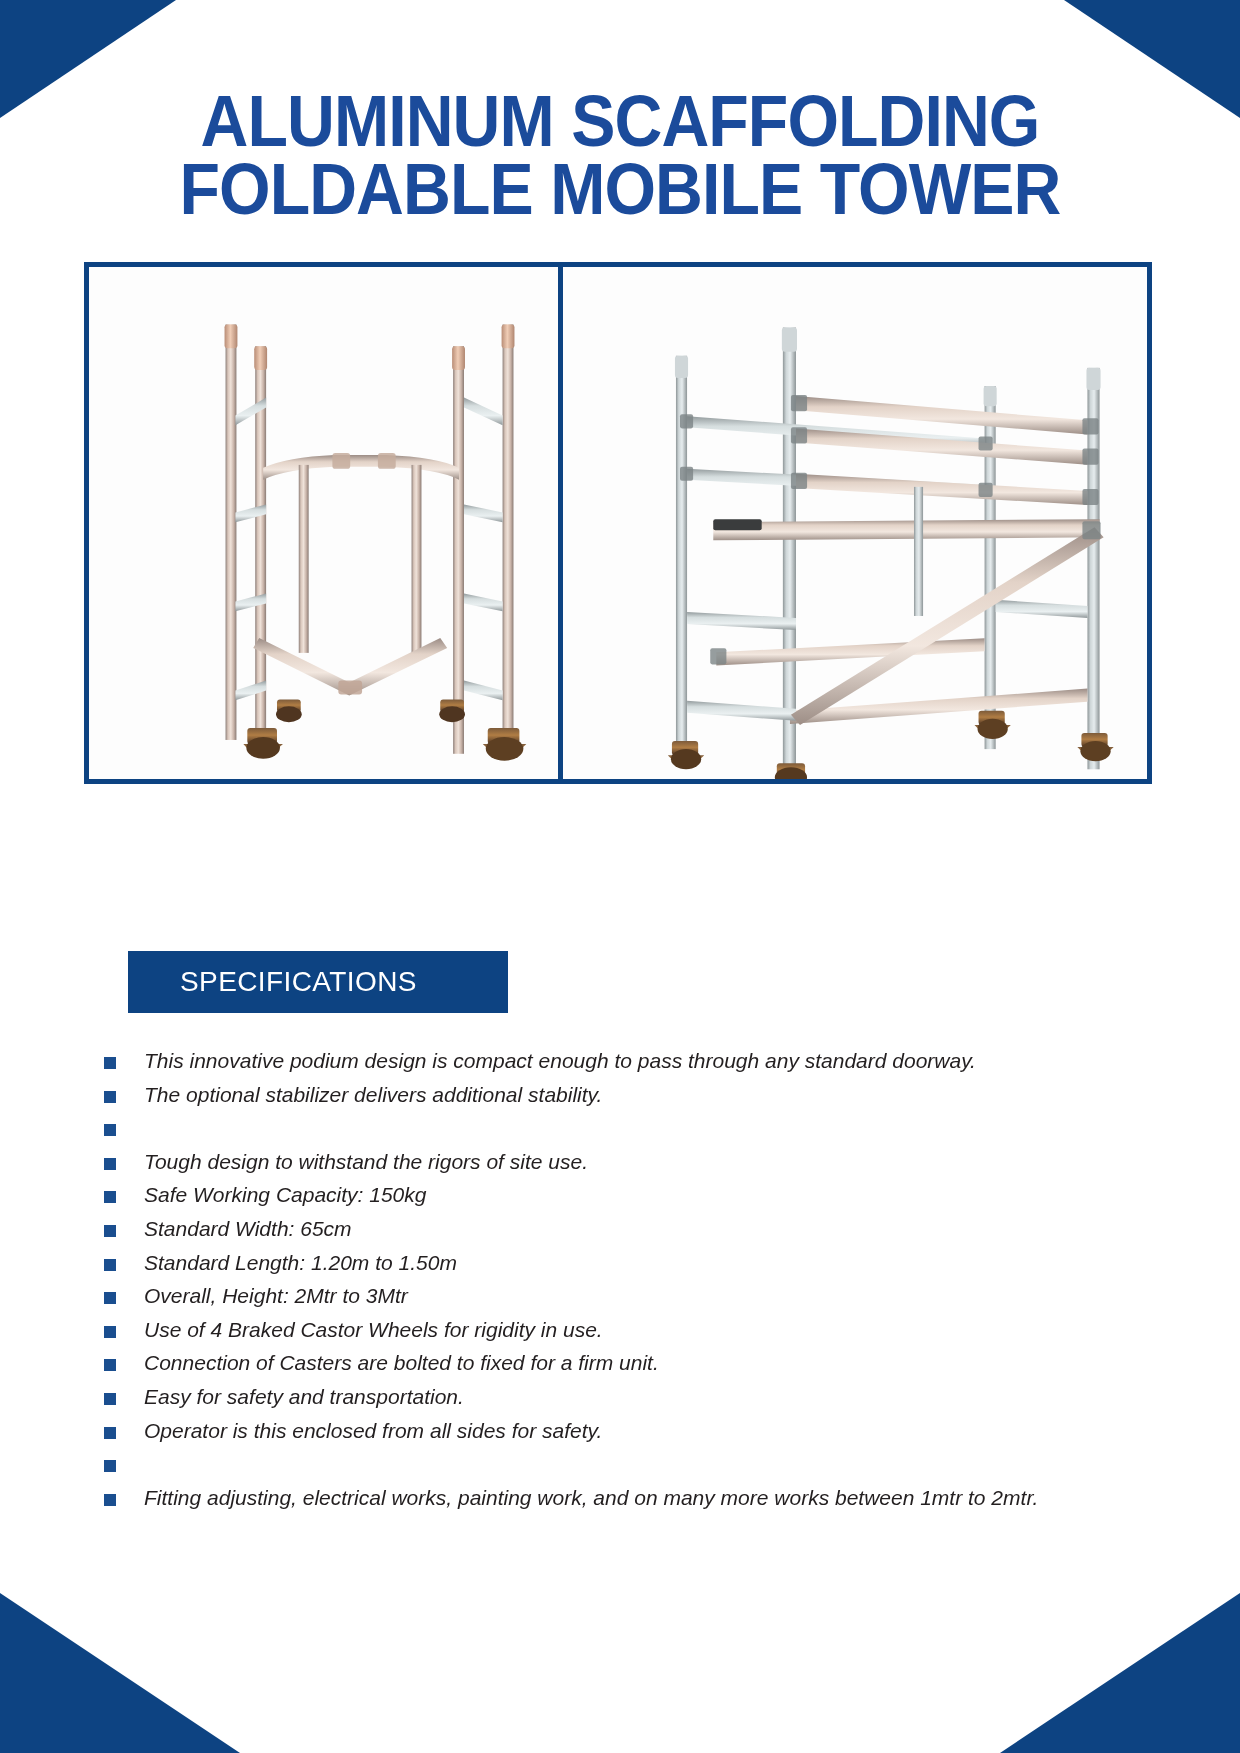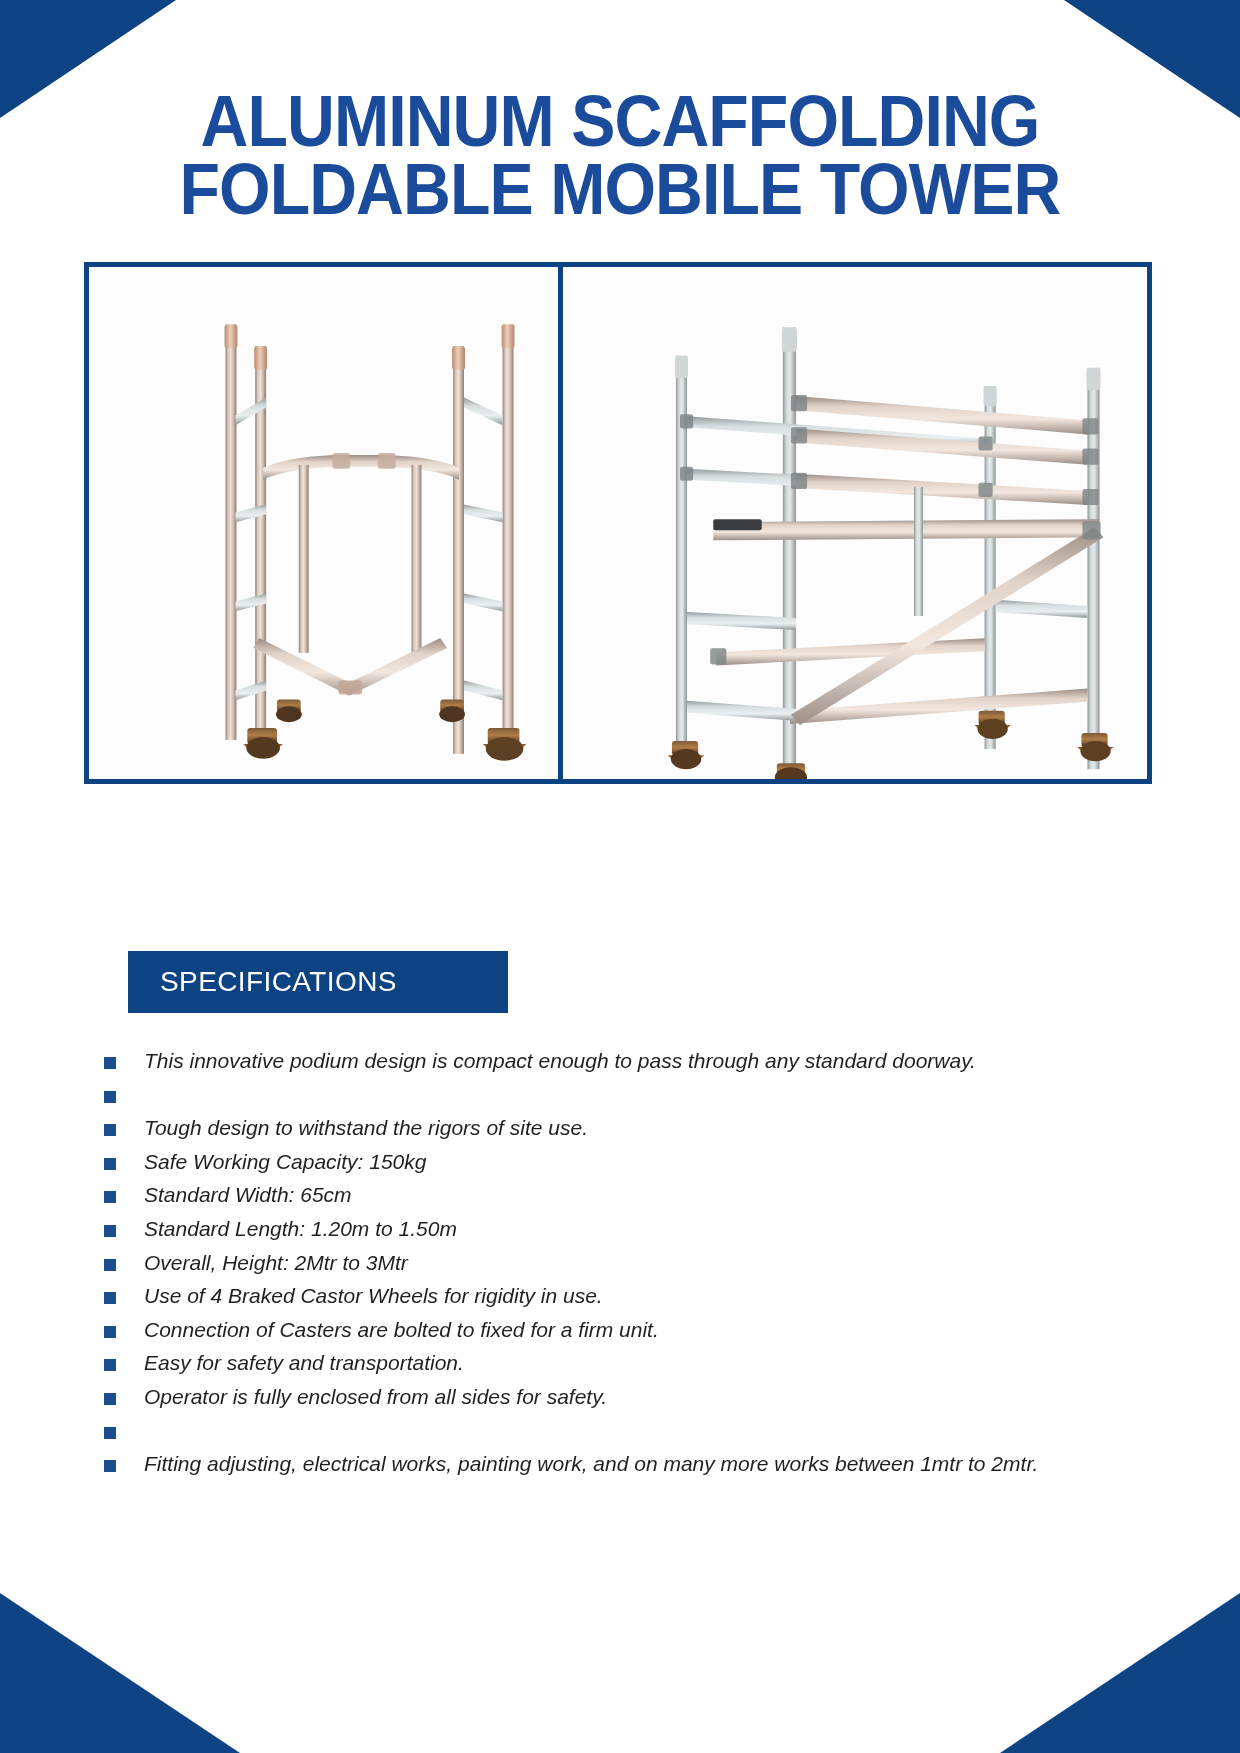--- a/index.html
+++ b/index.html
@@ -101,21 +101,21 @@
     height: 62px;
     background: #0d4382;
     display: flex;
     align-items: center;
     z-index: 3;
   }
   .spec-banner span {
     color: #ffffff;
     font-size: 28px;
     letter-spacing: 0.4px;
-    padding-left: 32px;
+    padding-left: 52px;
     font-weight: normal;
   }
 
   
   .spec-list {
     position: absolute;
     left: 104px;
     top: 1048px;
     width: 1010px;
     z-index: 3;
@@ -343,20 +343,24 @@
     <span>SPECIFICATIONS</span>
   </div>
 
   <div class="spec-list">
     <div class="spec-item">
       <div class="bullet"></div>
       <div class="spec-text">This innovative podium design is compact enough to pass through any standard doorway.</div>
     </div>
     <div class="spec-item">
       <div class="bullet"></div>
+      <div class="spec-text">The optional stabilizer delivers additional stability.</div>
+    </div>
+    <div class="spec-item">
+      <div class="bullet"></div>
     </div>
     <div class="spec-item">
       <div class="bullet"></div>
       <div class="spec-text">Tough design to withstand the rigors of site use.</div>
     </div>
     <div class="spec-item">
       <div class="bullet"></div>
       <div class="spec-text">Safe Working Capacity: 150kg</div>
     </div>
     <div class="spec-item">
@@ -378,21 +382,21 @@
     <div class="spec-item">
       <div class="bullet"></div>
       <div class="spec-text">Connection of Casters are bolted to fixed for a firm unit.</div>
     </div>
     <div class="spec-item">
       <div class="bullet"></div>
       <div class="spec-text">Easy for safety and transportation.</div>
     </div>
     <div class="spec-item">
       <div class="bullet"></div>
-      <div class="spec-text">Operator is fully enclosed from all sides for safety.</div>
+      <div class="spec-text">Operator is this enclosed from all sides for safety.</div>
     </div>
     <div class="spec-item">
       <div class="bullet"></div>
     </div>
     <div class="spec-item">
       <div class="bullet"></div>
       <div class="spec-text">Fitting adjusting, electrical works, painting work, and on many more works between 1mtr to 2mtr.</div>
     </div>
   </div>
 

